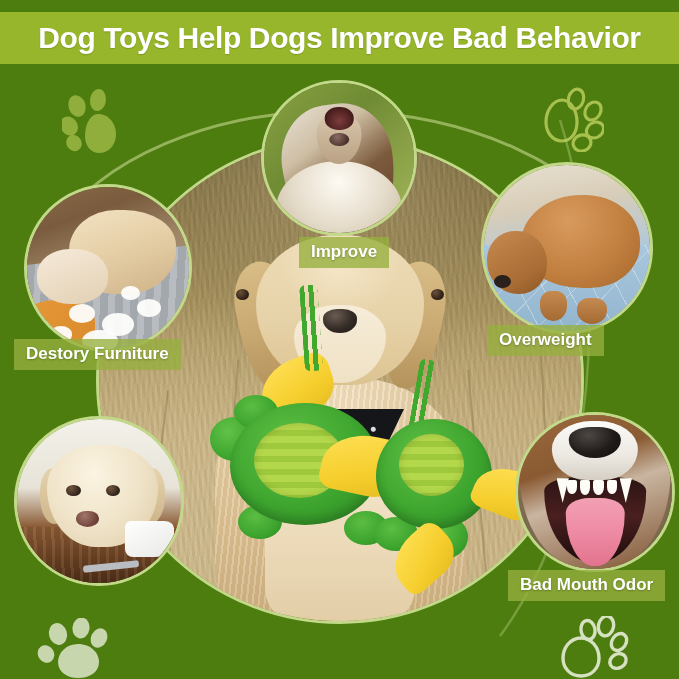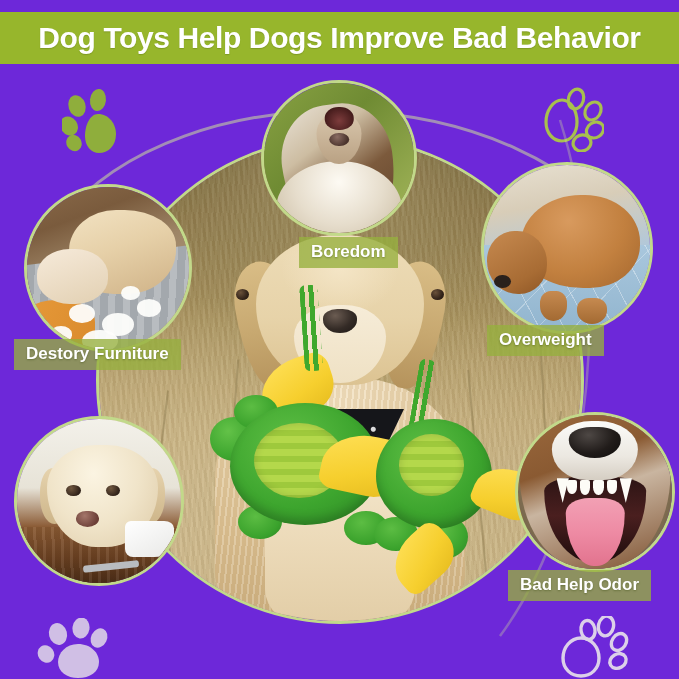--- a/index.html
+++ b/index.html
@@ -3,21 +3,21 @@
 <meta charset="utf-8">
 <title>Dog Toys Help Dogs Improve Bad Behavior</title>
 <style>
   * { margin:0; padding:0; box-sizing:border-box; }
   html,body{
     width:679px; height:679px; overflow:hidden;
     font-family:"Liberation Sans", sans-serif;
   }
   #infographic{
     position:relative; width:679px; height:679px;
-    background:#6d28d9;
+    background:#4d7c0f;
     overflow:hidden;
   }
 
   
   .banner{
     position:absolute; left:0; top:12px; width:679px; height:52px;
     background:#97b62c;
     display:flex; align-items:center; justify-content:center;
     z-index:40;
   }
@@ -503,18 +503,18 @@
       <div class="tooth" style="left:49%; top:42%; width:7%; height:10%;"></div>
       <div class="tooth" style="left:58%; top:42%; width:6%; height:9%;"></div>
       <div class="fang" style="left:25%; top:41%; width:8%; height:16%;"></div>
       <div class="fang" style="left:66%; top:41%; width:8%; height:16%;"></div>
       <div class="odor-tongue"></div>
       <div class="odor-muzzle"></div>
       <div class="odor-nose"></div>
     </div>
   </div>
 
-  <div class="label" id="l-barking">Boredom</div>
+  <div class="label" id="l-barking">Improve</div>
   <div class="label" id="l-overweight">Overweight</div>
   <div class="label" id="l-destroy">Destory Furniture</div>
-  <div class="label" id="l-odor">Bad Help Odor</div>
+  <div class="label" id="l-odor">Bad Mouth Odor</div>
 
 </div>
 
 </body></html>

